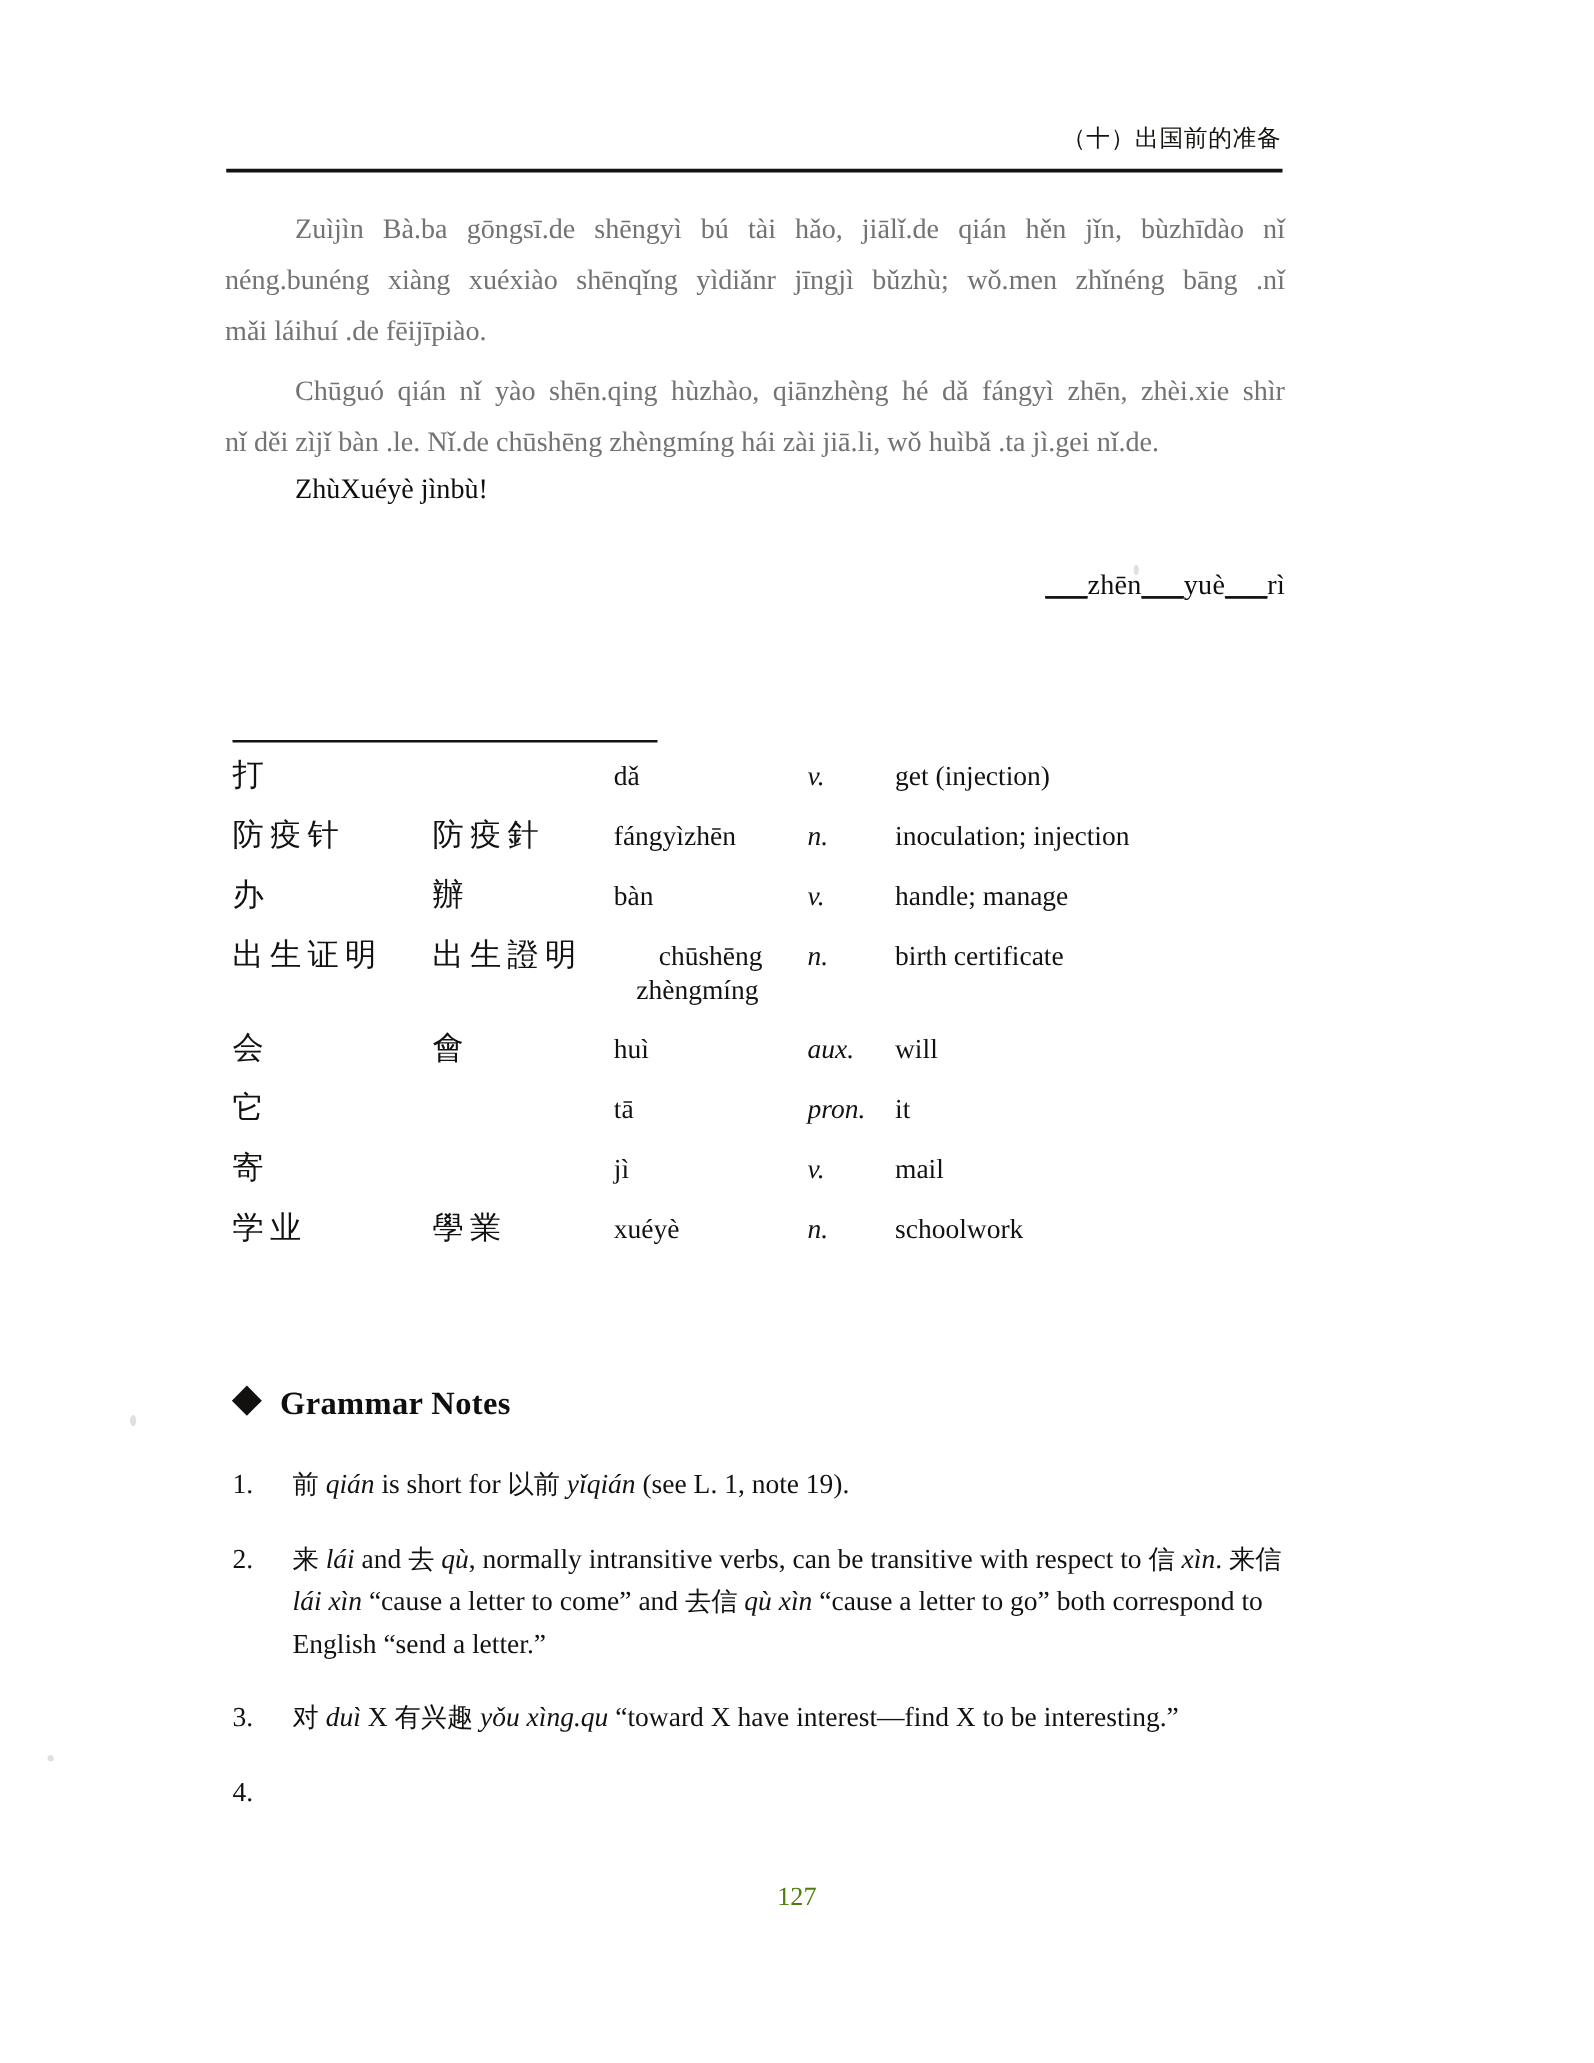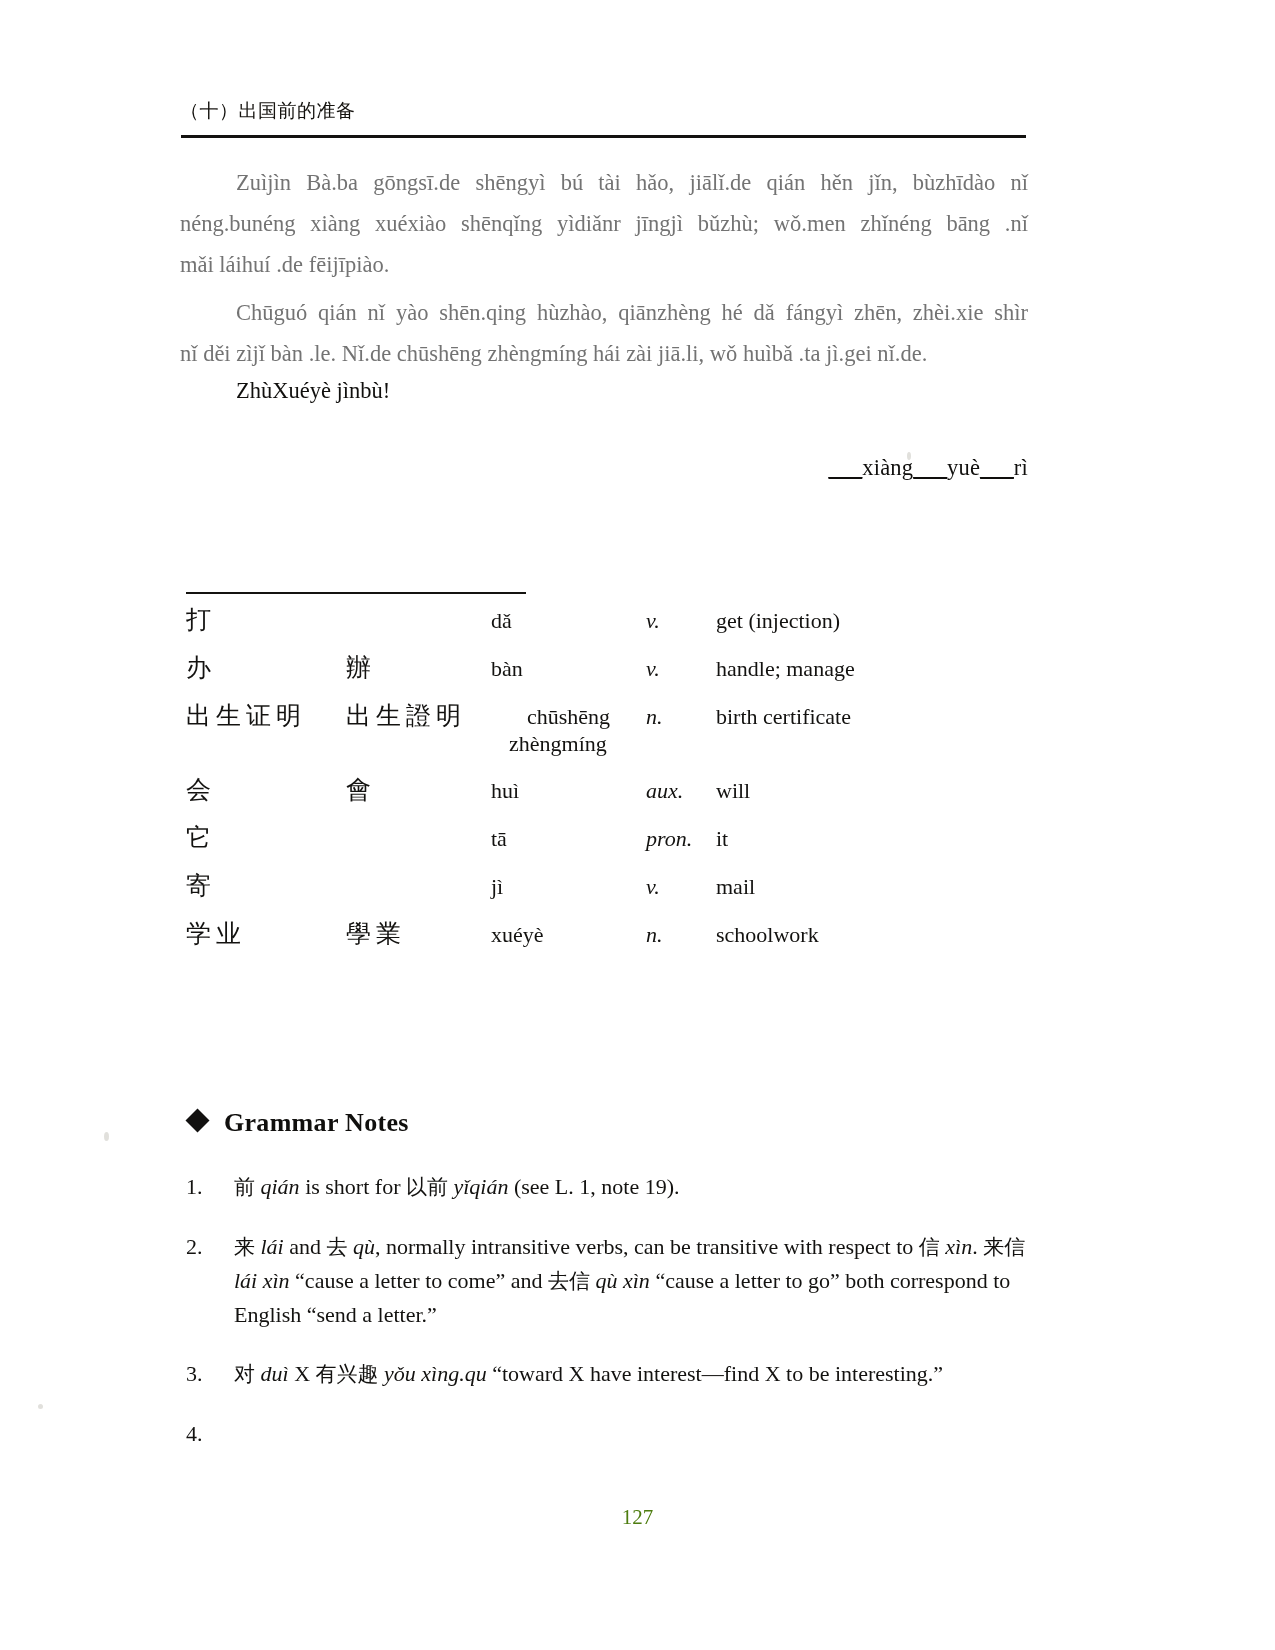--- a/index.html
+++ b/index.html
@@ -17,21 +17,21 @@
     color: #100f0d;
     overflow: hidden;
   }
 
   
   .running-head {
     position: absolute;
     left: 180px;
     top: 98px;
     width: 845px;
-    text-align: left;
+    text-align: right;
     font-size: 19px;
     letter-spacing: 0.5px;
     color: #15130f;
   }
   .head-rule {
     position: absolute;
     left: 181px;
     top: 135px;
     width: 845px;
     height: 0;
@@ -221,32 +221,39 @@
     </div>
     <div class="ln last">nǐ děi zìjǐ bàn .le. Nǐ.de chūshēng zhèngmíng hái zài jiā.li, wǒ huìbǎ .ta jì.gei nǐ.de.</div>
   </div>
 
   <div class="signoff">
     <span style="display:inline-block;width:56px;"></span><span>ZhùXuéyè jìnbù!</span>
   </div>
 
 
   <div class="dateline">
-    <span class="blank">___</span><span>xiàng</span><span class="blank">___</span><span>yuè</span><span class="blank">___</span><span>rì</span>
+    <span class="blank">___</span><span>zhēn</span><span class="blank">___</span><span>yuè</span><span class="blank">___</span><span>rì</span>
   </div>
 
   <div class="vocab-rule"></div>
   <table class="vocab">
     <tbody>
       <tr>
         <td class="simp">打</td>
         <td class="trad"></td>
         <td class="pinyin">dǎ</td>
         <td class="pos">v.</td>
         <td class="defn">get (injection)</td>
+      </tr>
+      <tr>
+        <td class="simp">防疫针</td>
+        <td class="trad">防疫針</td>
+        <td class="pinyin">fángyìzhēn</td>
+        <td class="pos">n.</td>
+        <td class="defn">inoculation; injection</td>
       </tr>
       <tr>
         <td class="simp">办</td>
         <td class="trad">辦</td>
         <td class="pinyin">bàn</td>
         <td class="pos">v.</td>
         <td class="defn">handle; manage</td>
       </tr>
       <tr>
         <td class="simp">出生证明</td>

